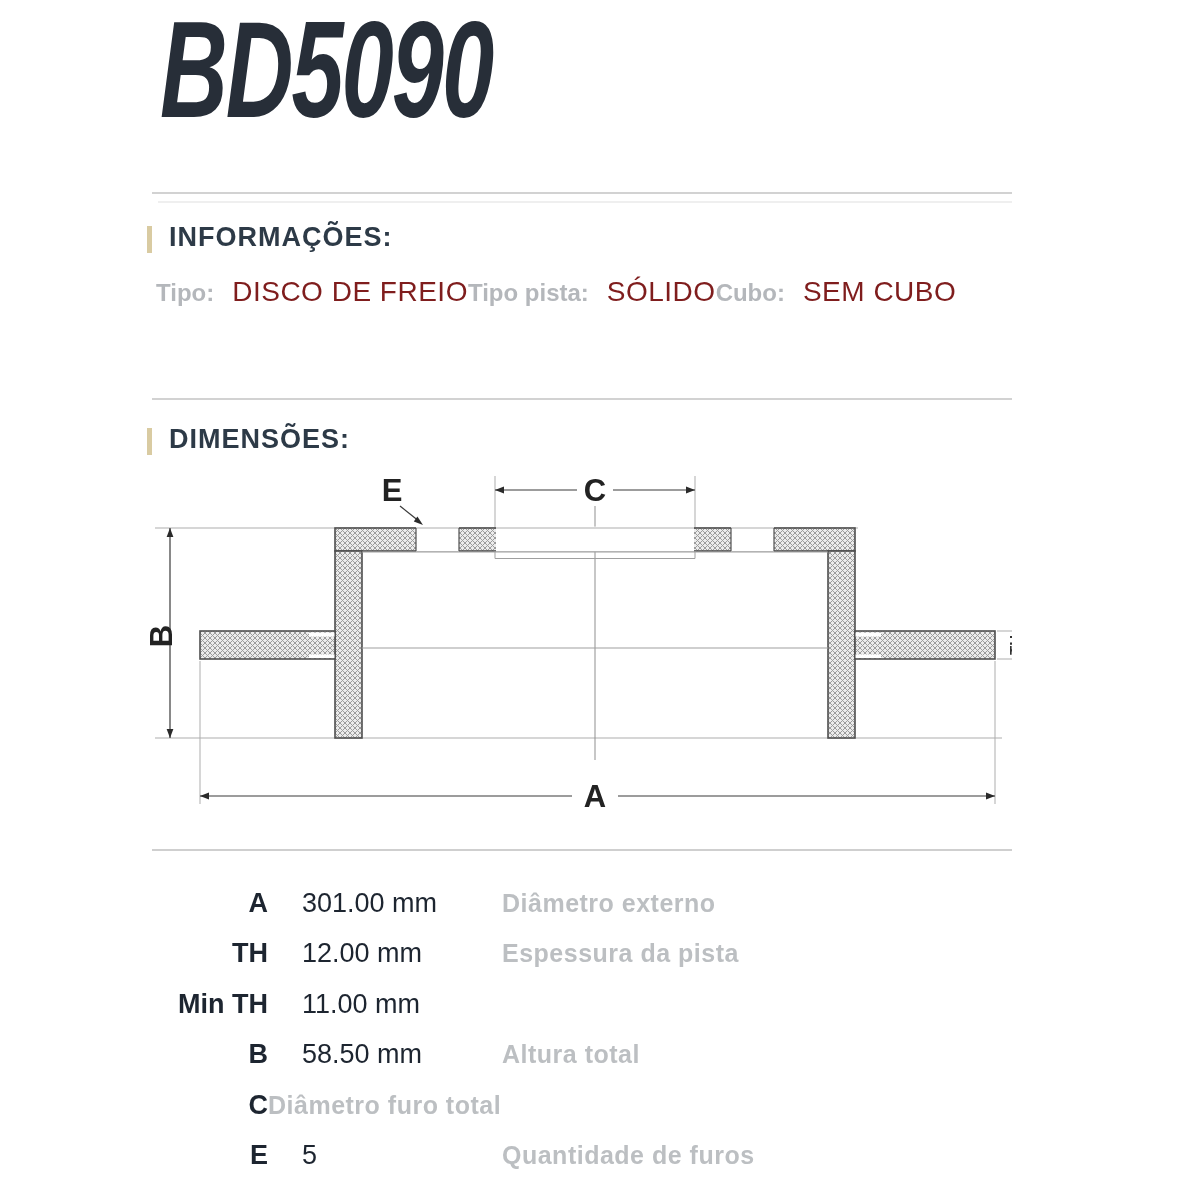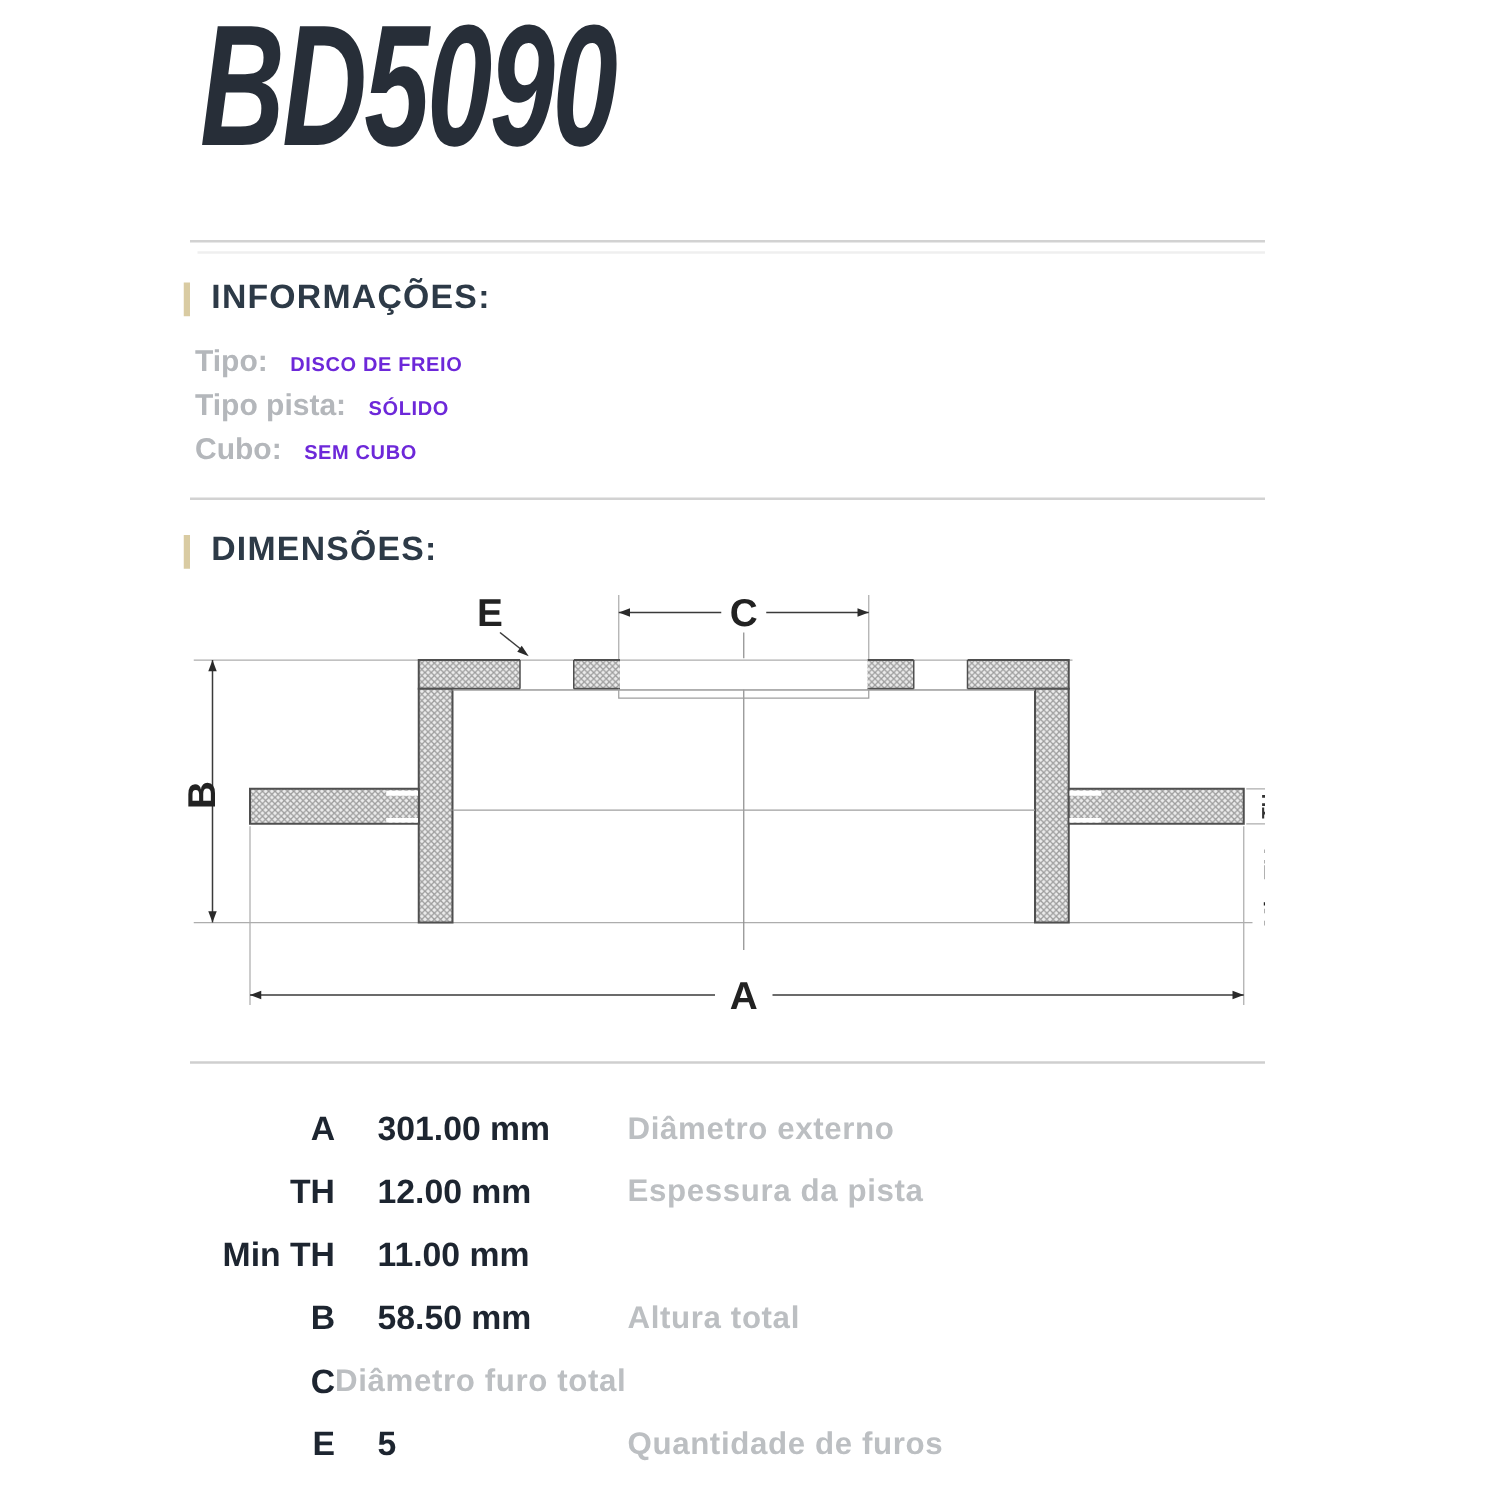--- a/index.html
+++ b/index.html
@@ -15,31 +15,31 @@
     transform:scaleX(0.68); transform-origin:left top; white-space:nowrap;
   }
   
   .divider { position:absolute; left:152px; width:906px; height:2px; background:#d2d2d2; }
   .divider-sub { position:absolute; left:158px; width:904px; height:2px; background:#efefef; }
   
   .section-heading { position:absolute; left:147px; display:flex; align-items:flex-end; gap:17px; }
   .accent-bar { width:5px; height:27px; background:#d9cba2; }
   .heading-text { font-size:27px; font-weight:bold; color:#2d3a47; letter-spacing:1px; }
   
-  .info-rows { position:absolute; left:156px; top:276px; display:flex; flex-direction:column; }
+  .info-rows { position:absolute; left:156px; top:276px; display:flex; flex-direction:row; }
   .info-row { display:flex; align-items:baseline; gap:18px; height:35px; }
   .info-label { font-size:24px; font-weight:bold; color:#b4b7bb; }
-  .info-value { font-size:16px; font-weight:bold; color:#6d28d9; letter-spacing:0.5px; }
+  .info-value { font-size:28px; font-weight:normal; color:#7f1d1d; letter-spacing:0.5px; }
   
   .diagram-wrap { position:absolute; left:140px; top:458px; width:920px; height:400px; }
   
   .spec-table { position:absolute; left:140px; top:878px; width:920px; display:flex; flex-direction:column; }
   .spec-row { display:flex; align-items:center; height:50.5px; }
   .spec-key { width:128px; text-align:right; font-size:27px; font-weight:bold; color:#1d2530; }
-  .spec-value { width:200px; margin-left:34px; font-size:27px; font-weight:bold; color:#1d2530; }
+  .spec-value { width:200px; margin-left:34px; font-size:27px; font-weight:normal; color:#1d2530; }
   .spec-desc { font-size:25px; font-weight:bold; color:#bcbfc2; letter-spacing:0.5px; }
 </style>
 </head>
 <body>
 
 <div class="page">
 
   <div class="product-title">BD5090</div>
 
   <div class="divider" style="top:192px;"></div>

